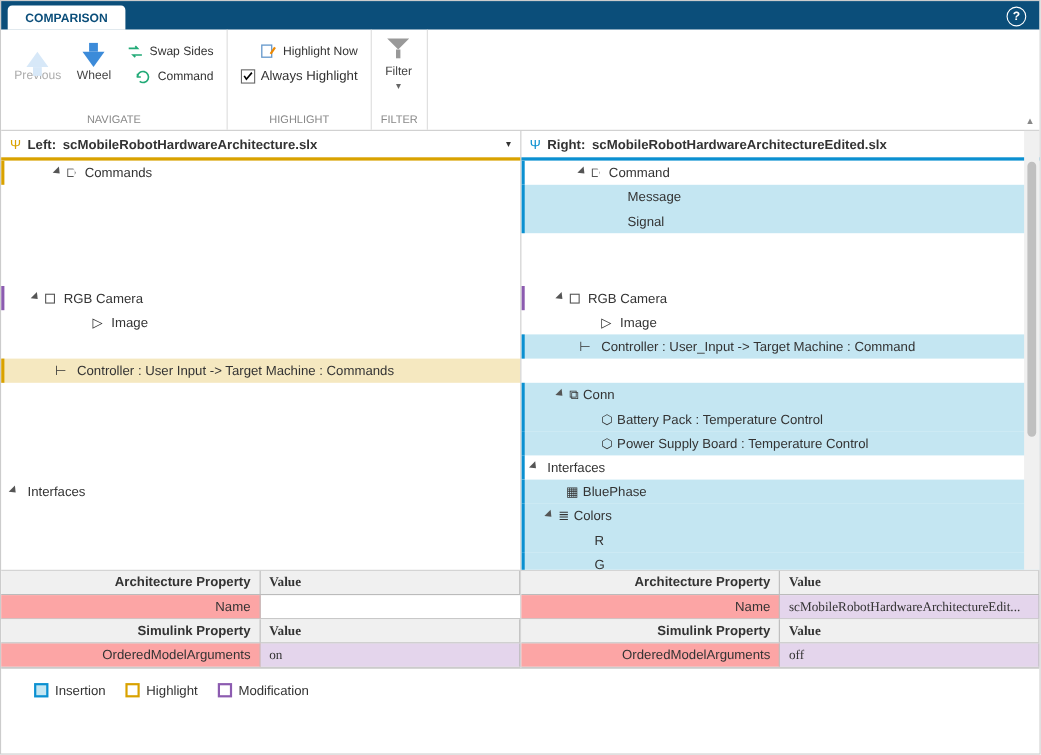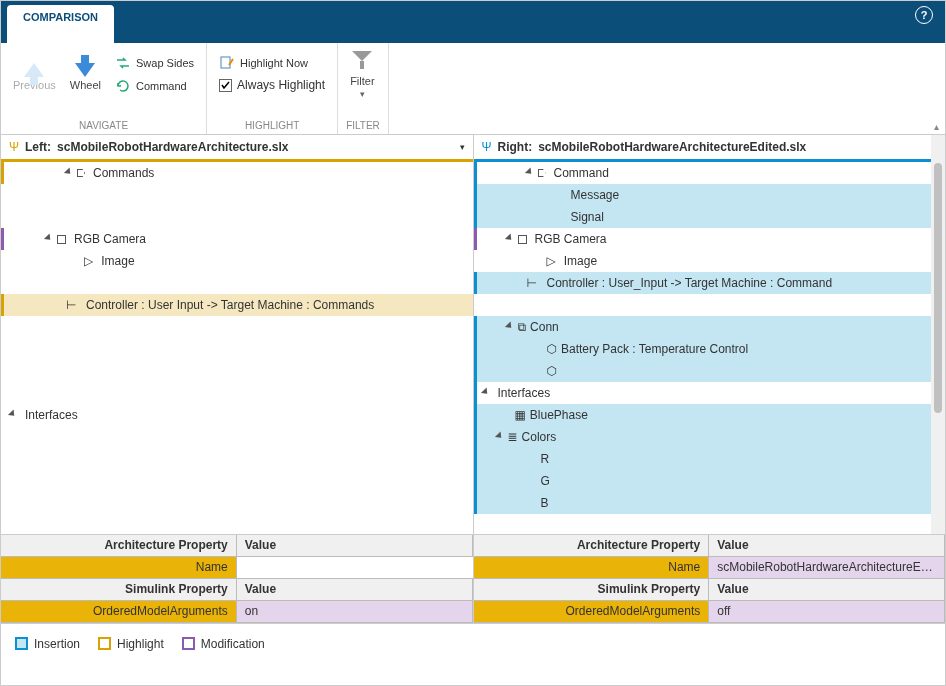--- a/index.html
+++ b/index.html
@@ -1,32 +1,32 @@
 <!DOCTYPE html>
 <html><head>
 <meta charset="utf-8">
 <style>
   * { box-sizing: border-box; margin: 0; padding: 0; font-family: Arial, Helvetica, sans-serif; }
   body { width: 946px; height: 686px; background: #fff; font-size: 12px; color: #333; border:1px solid #ccc; }
 
   
-  .titlebar { background: #0b4e7a; height: 42px; display: flex; align-items: stretch; padding-right:8px;}
+  .titlebar { background: #0b4e7a; height: 26px; display: flex; align-items: stretch; padding-right:8px;}
   .tab { background: #fff; border-radius: 4px 4px 0 0; padding: 6px 16px 4px 16px; margin-left:6px; margin-top:4px; color: #0b4e7a; font-size: 11px; font-weight: bold; }
   .titlebar-spacer { flex:1; }
   .help-circle { width:18px; height:18px; border-radius:50%; border:1.5px solid #fff; color:#fff; display:flex; align-items:center; justify-content:center; margin:5px 4px; font-size:11px; font-weight:bold;}
 
   
   .ribbon { border-bottom:1px solid #ccc; display:flex; height:92px; background:#fff;}
   .ribbon-group { border-right:1px solid #ddd; display:flex; flex-direction:column; padding:4px 8px 0 8px;}
   .ribbon-group-body { flex:1; display:flex; align-items:flex-start; gap:6px;}
   .ribbon-group-label { text-align:center; font-size:10px; color:#888; padding:3px 0;}
   .big-btn { display:flex; flex-direction:column; align-items:center; padding:4px 4px; gap:2px; cursor:pointer;}
   .big-btn .lbl { font-size:11px; color:#444;}
   .disabled { opacity:0.45; }
-  .stack { display:flex; flex-direction:column; gap:3px; padding-top:6px;}
+  .stack { display:flex; flex-direction:column; gap:3px; padding-top:6px;align-items:flex-end;}
   .small-btn { display:flex; align-items:center; gap:5px; padding:2px 4px; cursor:pointer;}
   .small-btn span { font-size:11px;}
   .checkbox { display:flex; align-items:center; gap:5px; padding:2px 4px;}
   .checkbox .box { width:13px; height:13px; border:1px solid #666; display:flex; align-items:center; justify-content:center;}
   .filter-dd { font-size:9px; color:#666; text-align:center;}
 
   
   .arrow-up { width:0; height:0; border-left:10px solid transparent; border-right:10px solid transparent; border-bottom:14px solid #a7cdf0; position:relative;}
   .arrow-up::after{content:"";position:absolute;left:-4px;top:14px;width:8px;height:8px;background:#a7cdf0;}
   .arrow-down { width:0; height:0; border-left:10px solid transparent; border-right:10px solid transparent; border-top:14px solid #3c8bd9; position:relative;}
@@ -43,56 +43,56 @@
   .panel-header .fork { color:#d9a200;}
   .panel-header.right .fork { color:#0b90d1;}
   .panel-header .name { font-weight:bold; flex:1;}
   .panel-header .dd { font-size:9px; color:#333;}
   .hr-left { height:3px; background:#d9a200;}
   .hr-right { height:3px; background:#0b90d1;}
 
   .tree { flex:1; overflow:hidden; position:relative;}
   .row { height:22px; display:flex; align-items:center; font-size:12px; position:relative; border-left:3px solid transparent;}
   .row .txt { padding-left:4px;}
-  .indent1 { padding-left:62px;} .indent2 { padding-left:70px;}
+  .indent1 { padding-left:46px;} .indent2 { padding-left:70px;}
   .indent0b { padding-left:14px;} 
   .indentR1 { padding-left:50px;} .indentR2{padding-left:70px;} .indentR3{padding-left:90px;}
   
   .exp { display:inline-block; width:0; height:0; border-top:4px solid transparent; border-bottom:4px solid transparent; border-left:5px solid #555; transform:rotate(90deg); transform-origin:center; margin-right:6px; position:relative; top:-1px;}
   .exp.open {transform:rotate(45deg);}
   
   .edge-blue { border-left-color:#0b90d1;}
   .edge-gold { border-left-color:#d9a200;}
-  .edge-purple { border-left-color:#8c5bb0;}
+  .edge-purple { border-left-color:#8c5bb0;margin-top:48px;}
   .bg-blue { background:#c4e6f2;}
   .bg-gold { background:#f5e8c0;}
 
   .icon-port-out { display:inline-block; margin-right:4px; border:1px solid #555; width:8px; height:8px; clip-path: polygon(0 0, 70% 0, 100% 50%, 70% 100%, 0 100%);}
   .icon-play { display:inline-block; margin-right:4px; width:0;height:0;border-top:4px solid transparent;border-bottom:4px solid transparent;border-left:6px solid #555;}
   .icon-sq { display:inline-block; width:9px;height:9px;border:1px solid #555; margin-right:4px;}
   .icon-link{ display:inline-block; width:12px; margin-right:4px; position:relative;}
   .icon-link::before{content:"⊢"; font-size:12px;}
 
   
   .scrollbar { position:absolute; right:0; top:0; bottom:0; width:14px; background:#f0f0f0;}
   .thumb{position:absolute; width:8px; left:3px; background:#c0c0c0; border-radius:4px;}
 
   
   .tables { display:flex;}
   .ptable { flex:1; border-right:1px solid #ccc;}
   .ptable:last-child{border-right:none;}
   .prow { display:flex; height:22px; border-bottom:1px solid #bbb;}
   .pcell { border-right:1px solid #bbb; padding:3px 8px; font-size:12px; overflow:hidden; white-space:nowrap; text-overflow:ellipsis;}
-  .pcell.c1{ width:50%;text-align:right;} .pcell.c2{ flex:1;}
+  .pcell.c1{ width:50%;text-align:right;} .pcell.c2{ flex:1;font-family:Liberation Serif, serif;}
   .phead { background:#f0f0f0; font-weight:bold;}
-  .pname { padding-left:7px; background:#eab308;}
+  .pname { padding-left:7px; background:#fca5a5;}
   .pval { background:#e4d5ec;}
 
   
-  .legend { display:flex; align-items:center; gap:18px; padding:10px 14px; height:38px;}
+  .legend { display:flex; align-items:center; gap:18px; padding:10px 30px; height:38px;}
   .swatch { width:13px; height:13px; display:inline-block; margin-right:6px; position:relative; top:2px;}
   .sw-ins { border:2px solid #0b90d1; background:#c4e6f2;}
   .sw-del { border:2px solid #d9a200; background:#fff;}
   .sw-mod { border:2px solid #8c5bb0; background:#fff;}
   
   svg.ico { width:16px; height:16px;}
 </style>
 </head>
 <body>
 
@@ -251,20 +251,21 @@
           <span class="exp open" style="margin-left:-20px;"></span>
           <span>⧉ </span>
           <span class="txt">Conn</span>
         </div>
       <div class="row indentR2 bg-blue edge-blue">
           <span>⬡ </span>
           <span class="txt">Battery Pack : Temperature Control</span>
         </div>
       <div class="row indentR2 bg-blue edge-blue">
           <span>⬡ </span>
+          <span class="txt">Power Supply Board : Temperature Control</span>
         </div>
       <div class="row edge-blue" style="padding-left:14px;">
           <span class="exp open" style="margin-left:-8px;"></span>
           <span class="txt">Interfaces</span>
         </div>
       <div class="row bg-blue edge-blue" style="padding-left:38px;">
           <span>▦ </span>
           <span class="txt">BluePhase</span>
         </div>
       <div class="row bg-blue edge-blue" style="padding-left:38px;">

